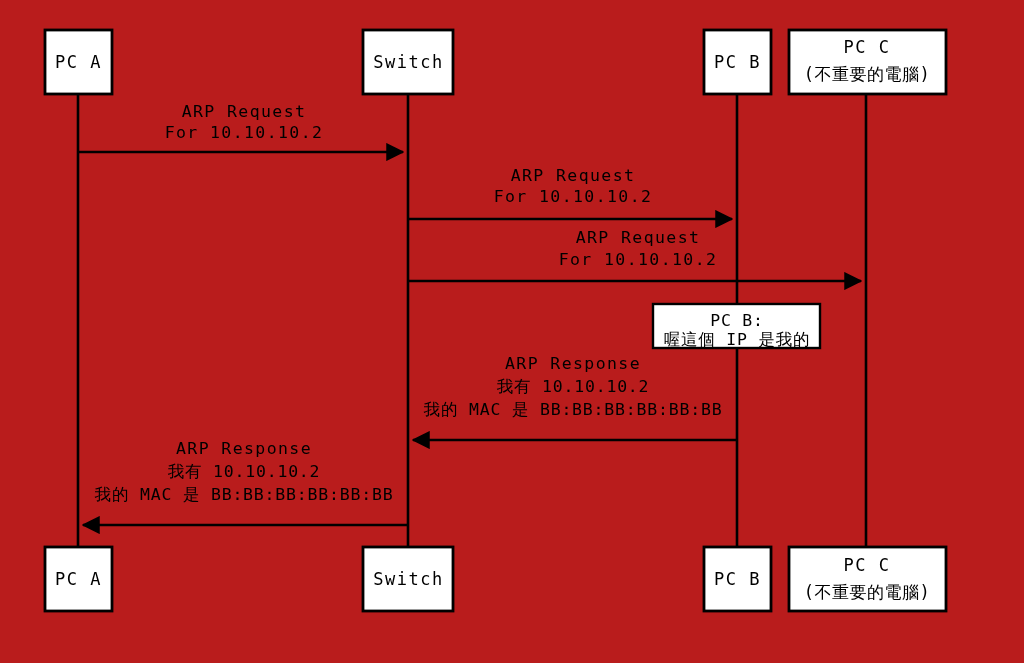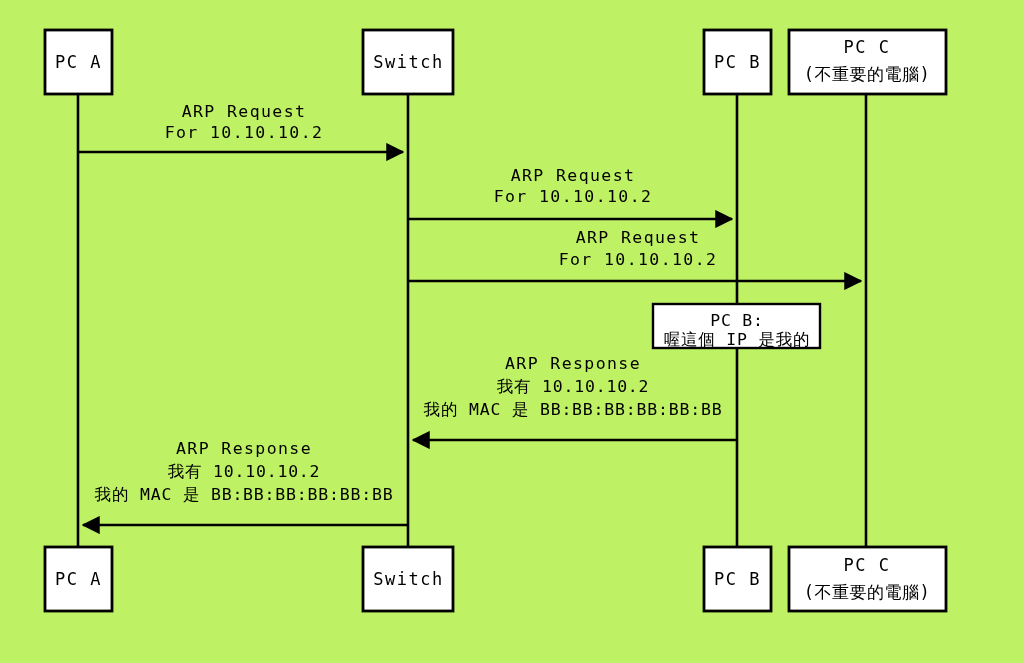--- a/index.html
+++ b/index.html
@@ -7,21 +7,21 @@
     padding: 0;
     background: #ffffff;
   }
   body {
     font-family: "DejaVu Sans Mono", monospace;
   }
   #diagram-root {
     position: relative;
     width: 1024px;
     height: 663px;
-    background: #bef264;
+    background: #b91c1c;
     overflow: hidden;
   }
   svg#seq-svg {
     position: absolute;
     top: 0;
     left: 0;
     width: 1024px;
     height: 663px;
   }
   .lifeline {

